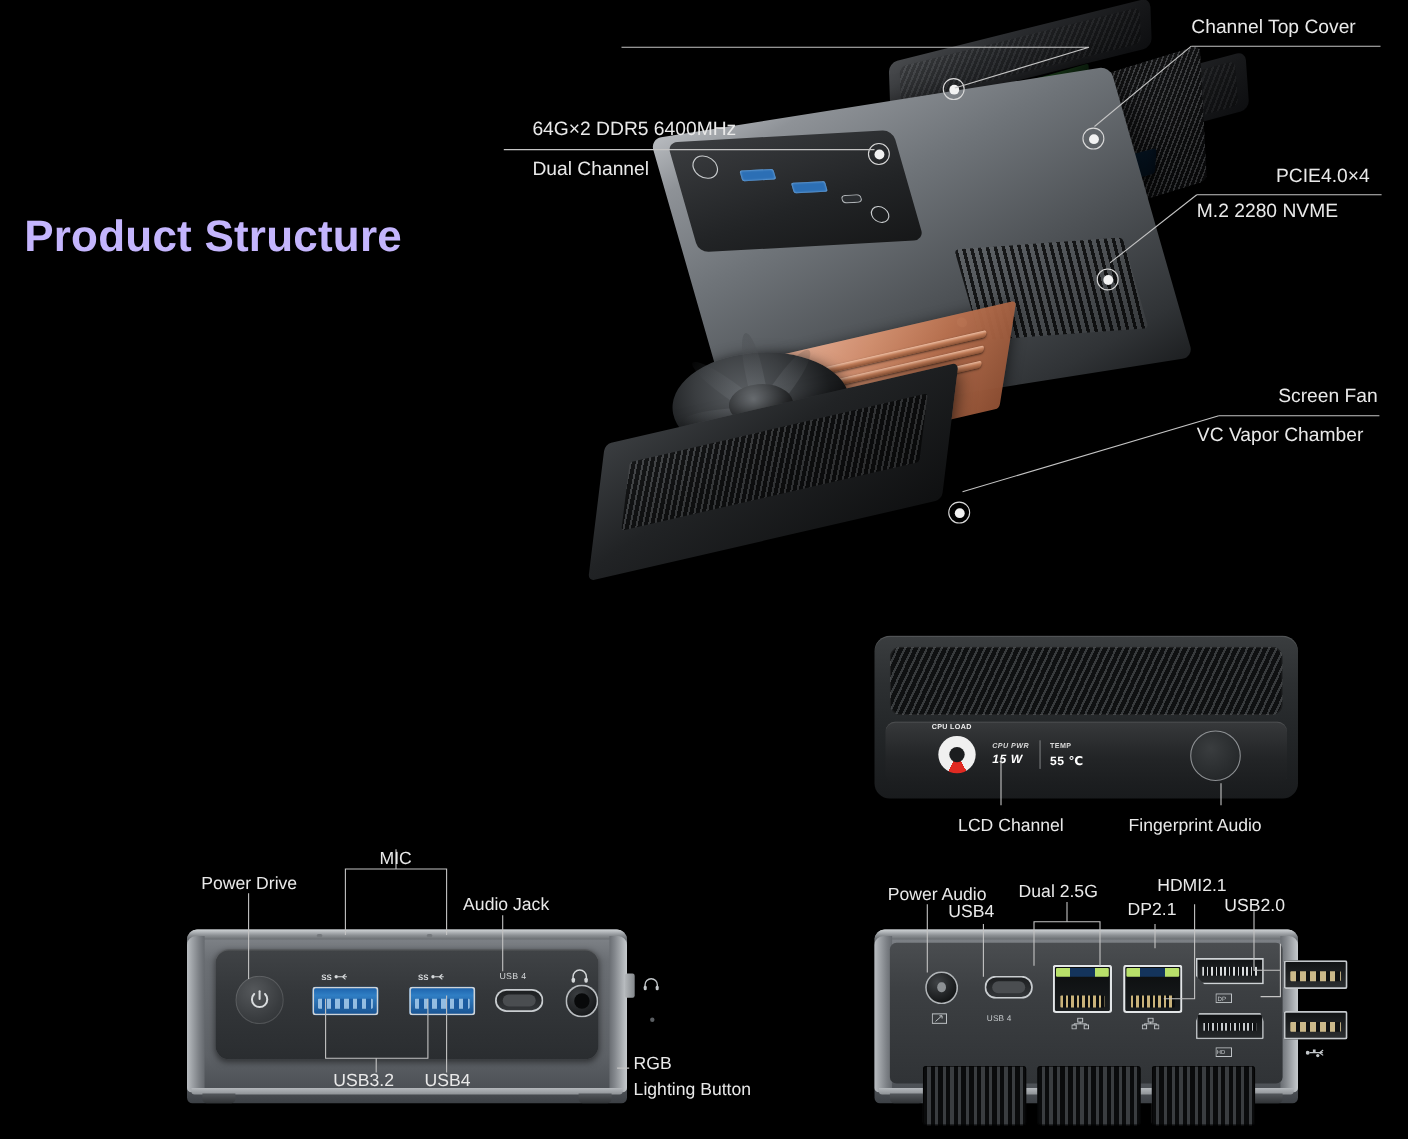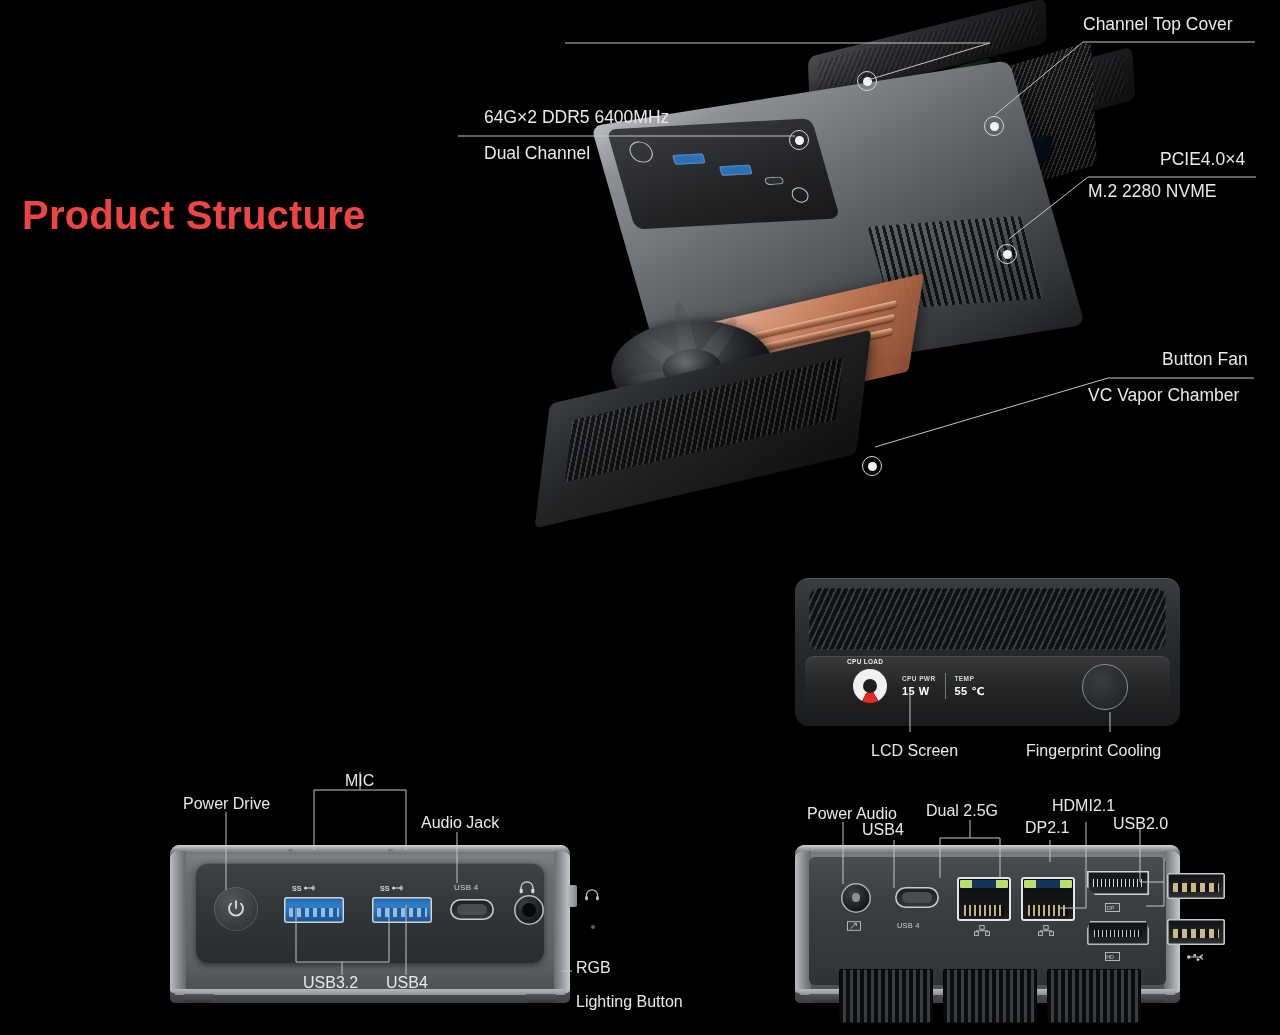--- a/index.html
+++ b/index.html
@@ -9,21 +9,21 @@
     font-family:"Liberation Sans","DejaVu Sans",sans-serif;
     color:#e8e8e8;
   }
   .stage{position:absolute;inset:0;}
   .abs{position:absolute;}
 
   
   #page-title{
     left:22px;top:190px;width:420px;
     font-size:40px;font-weight:700;line-height:1.28;
-    color:#ef4444;letter-spacing:.2px;
+    color:#c4b5fd;letter-spacing:.2px;
   }
 
   
   .callout{font-size:17.5px;color:#e9e9e9;line-height:1.42;white-space:nowrap;}
   .callout.sm{font-size:16px;}
   svg.leadsvg{position:absolute;overflow:visible;}
   svg.leadsvg line,svg.leadsvg polyline,svg.leadsvg path{
     stroke:#c4c4c4;stroke-width:1;fill:none;
   }
 
@@ -394,60 +394,60 @@
   </div>
 
   <div class="abs callout" style="left:1160px;top:147px;">
     <div style="text-align:left;">PCIE4.0×4</div>
   </div>
   <div class="abs callout" style="left:1088px;top:179px;">
     <div>M.2 2280 NVME</div>
   </div>
 
   <div class="abs callout" style="left:1162px;top:347px;">
-    <div>Button Fan</div>
+    <div>Screen Fan</div>
   </div>
   <div class="abs callout" style="left:1088px;top:383px;">
     <div>VC Vapor Chamber</div>
   </div>
 
   <div class="abs" id="lcd-module">
     <div class="lcd-shell"></div>
     <div class="lcd-topvent"></div>
     <div class="lcd-panel">
       <div class="lcd-readout">
         <div class="gauge">
           <div class="gauge-cap">CPU LOAD</div>
           <div class="ring"></div>
           <div class="hole"></div>
         </div>
-        <div class="stat" style="margin-left:6px;">
+        <div class="stat" style="margin-left:6px;font-style:italic;">
           <div class="k">CPU PWR</div>
           <div class="v">15 W</div>
         </div>
         <div class="vline"></div>
         <div class="stat">
           <div class="k">TEMP</div>
           <div class="v">55 ℃</div>
         </div>
       </div>
       <div class="fp-ring"></div>
     </div>
   </div>
 
   <svg class="leadsvg" style="left:0;top:690px;width:1280px;height:60px;">
     <line x1="910" y1="0" x2="910" y2="42"></line>
     <line x1="1110" y1="22" x2="1110" y2="42"></line>
   </svg>
 
   <div class="abs callout sm" style="left:871px;top:740px;">
-    <div>LCD Screen</div>
+    <div>LCD Channel</div>
   </div>
   <div class="abs callout sm" style="left:1026px;top:740px;">
-    <div>Fingerprint Cooling</div>
+    <div>Fingerprint Audio</div>
   </div>
 
   <div class="abs" id="front-unit">
     <div class="unit-shell">
       <div class="topedge"></div>
       <div class="lside"></div>
       <div class="rside"></div>
       <div class="botedge"></div>
       <div class="foot" style="left:14px;"></div>
       <div class="foot" style="right:14px;"></div>
@@ -536,21 +536,21 @@
     <div>Audio Jack</div>
   </div>
   <div class="abs callout sm" style="left:303px;top:972px;">
     <div>USB3.2</div>
   </div>
   <div class="abs callout sm" style="left:386px;top:972px;">
     <div>USB4</div>
   </div>
   <div class="abs callout sm" style="left:576px;top:957px;">
     <div>RGB</div>
-    <div style="margin-top:11px;">Lighting Button</div>
+    <div style="margin-top:0;">Lighting Button</div>
   </div>
 
   <div class="abs" id="rear-unit">
     <div class="unit-shell">
       <div class="topedge"></div>
       <div class="lside"></div>
       <div class="rside"></div>
       <div class="botedge"></div>
       <div class="foot" style="left:14px;"></div>
       <div class="foot" style="right:14px;"></div>

